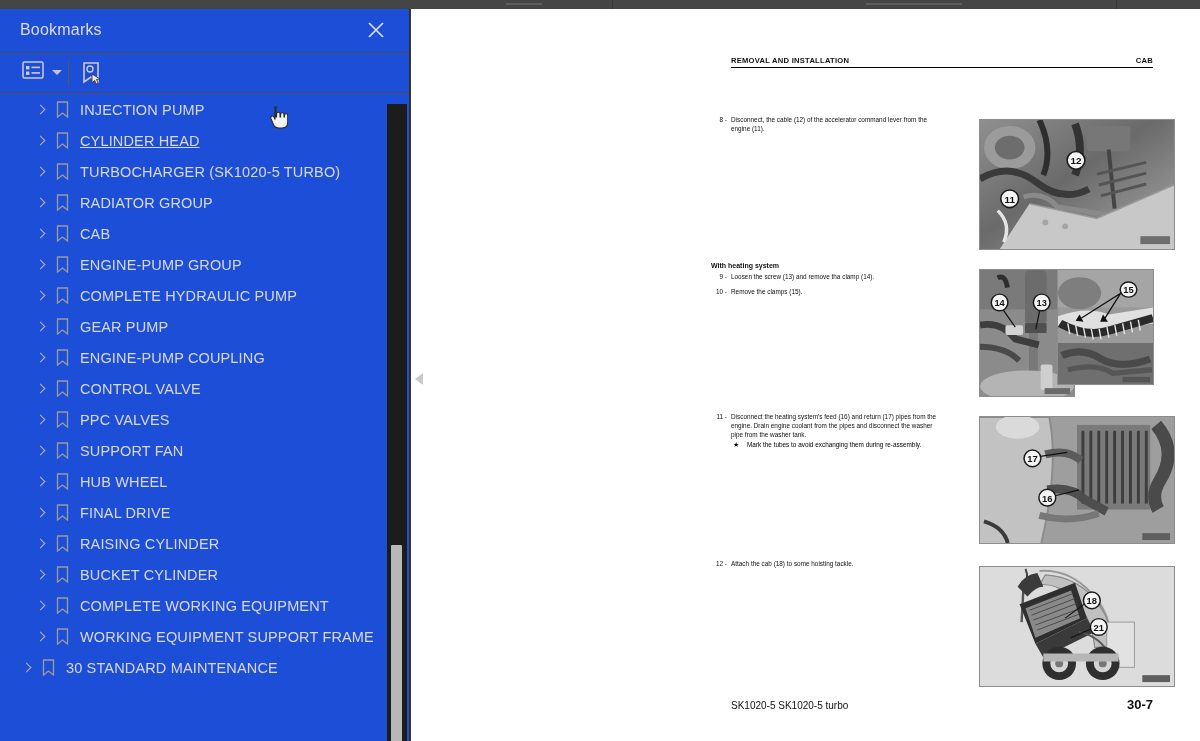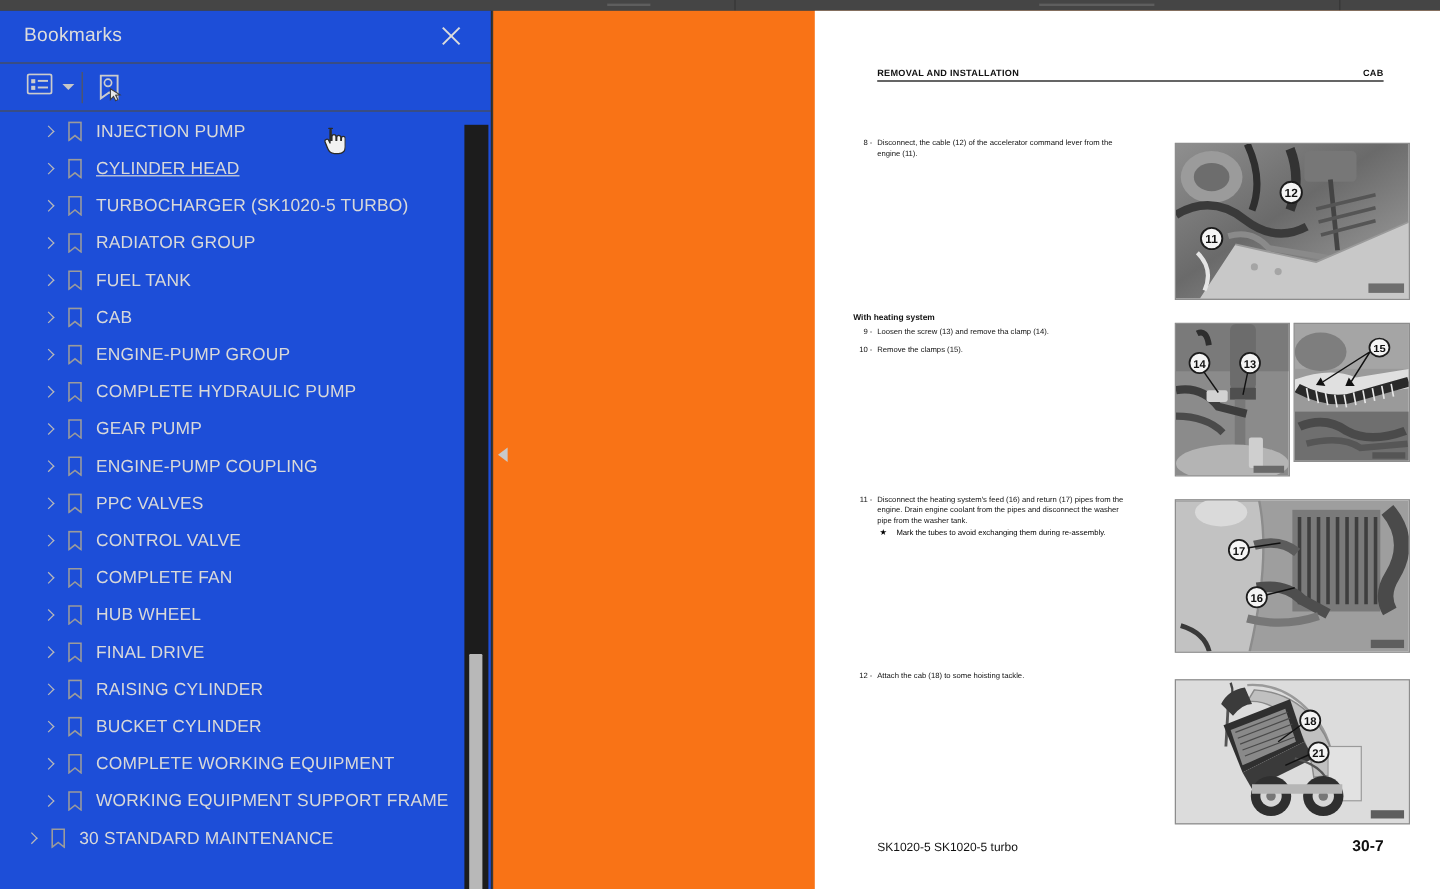--- a/index.html
+++ b/index.html
@@ -101,21 +101,21 @@
   
   .cursor-hand {
     position: absolute; left: 266px; top: 96px;
     width: 22px; height: 26px; pointer-events: none;
   }
 
   
   .viewer {
     position: absolute; left: 411px; top: 9px;
     width: 789px; height: 732px;
-    background: #f97316;
+    background: #ffffff;
   }
   .collapse-handle {
     position: absolute; left: 2px; top: 360px;
     width: 14px; height: 20px; cursor: pointer;
   }
   .collapse-handle::after {
     content: ""; position: absolute; left: 2px; top: 4px;
     width: 0; height: 0;
     border-top: 6px solid transparent; border-bottom: 6px solid transparent;
     border-right: 8px solid #c9c9c9;
@@ -249,29 +249,20 @@
         </span>
         <span class="lbl">RADIATOR GROUP</span>
       </div>
       <div class="bm-row level1">
         <span class="chev"></span>
         <span class="bmk-ico">
           <svg viewBox="0 0 13 17" width="13" height="17">
             <path d="M1.5 1 h10 v15 l-5 -4 l-5 4 Z" fill="none" stroke="#9b9b9b" stroke-width="1.3"></path>
           </svg>
         </span>
-        <span class="lbl">FUEL TANK</span>
-      </div>
-      <div class="bm-row level1">
-        <span class="chev"></span>
-        <span class="bmk-ico">
-          <svg viewBox="0 0 13 17" width="13" height="17">
-            <path d="M1.5 1 h10 v15 l-5 -4 l-5 4 Z" fill="none" stroke="#9b9b9b" stroke-width="1.3"></path>
-          </svg>
-        </span>
         <span class="lbl">CAB</span>
       </div>
       <div class="bm-row level1">
         <span class="chev"></span>
         <span class="bmk-ico">
           <svg viewBox="0 0 13 17" width="13" height="17">
             <path d="M1.5 1 h10 v15 l-5 -4 l-5 4 Z" fill="none" stroke="#9b9b9b" stroke-width="1.3"></path>
           </svg>
         </span>
         <span class="lbl">ENGINE-PUMP GROUP</span>
@@ -303,39 +294,39 @@
         </span>
         <span class="lbl">ENGINE-PUMP COUPLING</span>
       </div>
       <div class="bm-row level1">
         <span class="chev"></span>
         <span class="bmk-ico">
           <svg viewBox="0 0 13 17" width="13" height="17">
             <path d="M1.5 1 h10 v15 l-5 -4 l-5 4 Z" fill="none" stroke="#9b9b9b" stroke-width="1.3"></path>
           </svg>
         </span>
+        <span class="lbl">CONTROL VALVE</span>
+      </div>
+      <div class="bm-row level1">
+        <span class="chev"></span>
+        <span class="bmk-ico">
+          <svg viewBox="0 0 13 17" width="13" height="17">
+            <path d="M1.5 1 h10 v15 l-5 -4 l-5 4 Z" fill="none" stroke="#9b9b9b" stroke-width="1.3"></path>
+          </svg>
+        </span>
         <span class="lbl">PPC VALVES</span>
       </div>
       <div class="bm-row level1">
         <span class="chev"></span>
         <span class="bmk-ico">
           <svg viewBox="0 0 13 17" width="13" height="17">
             <path d="M1.5 1 h10 v15 l-5 -4 l-5 4 Z" fill="none" stroke="#9b9b9b" stroke-width="1.3"></path>
           </svg>
         </span>
-        <span class="lbl">CONTROL VALVE</span>
-      </div>
-      <div class="bm-row level1">
-        <span class="chev"></span>
-        <span class="bmk-ico">
-          <svg viewBox="0 0 13 17" width="13" height="17">
-            <path d="M1.5 1 h10 v15 l-5 -4 l-5 4 Z" fill="none" stroke="#9b9b9b" stroke-width="1.3"></path>
-          </svg>
-        </span>
-        <span class="lbl">COMPLETE FAN</span>
+        <span class="lbl">SUPPORT FAN</span>
       </div>
       <div class="bm-row level1">
         <span class="chev"></span>
         <span class="bmk-ico">
           <svg viewBox="0 0 13 17" width="13" height="17">
             <path d="M1.5 1 h10 v15 l-5 -4 l-5 4 Z" fill="none" stroke="#9b9b9b" stroke-width="1.3"></path>
           </svg>
         </span>
         <span class="lbl">HUB WHEEL</span>
       </div>
@@ -495,21 +486,21 @@
         </g>
         <g>
           <circle cx="63" cy="33" r="8.5" fill="#f4f4f4" stroke="#1c1c1c" stroke-width="1.5"></circle>
           <text x="63" y="37" font-size="9.5" font-family="Liberation Sans, sans-serif" font-weight="bold" text-anchor="middle" fill="#111">13</text>
         </g>
         <line x1="24" y1="41" x2="36" y2="58" stroke="#111" stroke-width="1.2"></line>
         <line x1="61" y1="41" x2="57" y2="60" stroke="#111" stroke-width="1.2"></line>
       </svg>
     </div>
 
-    <div class="photo" style="left:399px; top:260px; width:97px; height:116px;text-decoration:underline;">
+    <div class="photo" style="left:378px; top:260px; width:97px; height:116px;text-decoration:underline;">
       <svg viewBox="0 0 97 128" preserveAspectRatio="none">
         <rect width="97" height="128" fill="#9a9a9a"></rect>
         <rect x="0" y="0" width="97" height="42" fill="#a5a5a5"></rect>
         <ellipse cx="22" cy="26" rx="22" ry="18" fill="#7e7e7e"></ellipse>
         <path d="M0 52 q30 -12 52 -2 l45 -8 l0 18 l-50 8 q-26 2 -47 -4 Z" fill="#e0e0e0"></path>
         <path d="M2 60 q28 16 50 8 l45 -14" stroke="#2a2a2a" stroke-width="9" fill="none"></path>
         <g stroke="#e8e8e8" stroke-width="1.4">
           <path d="M10 60 l2 12"></path>
             <path d="M18 62 l2 12"></path>
             <path d="M26 64 l2 12"></path>

